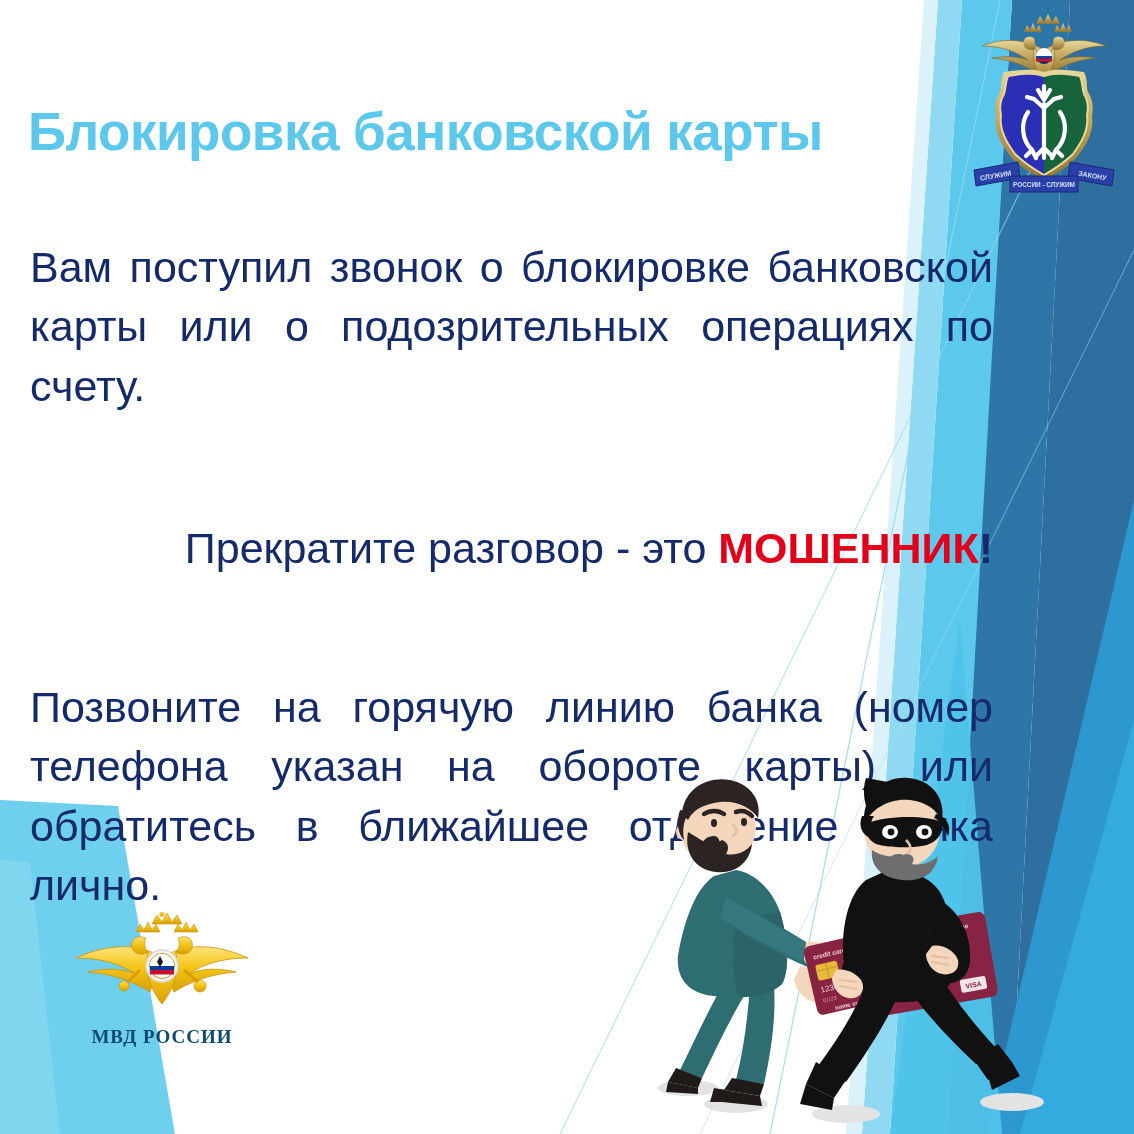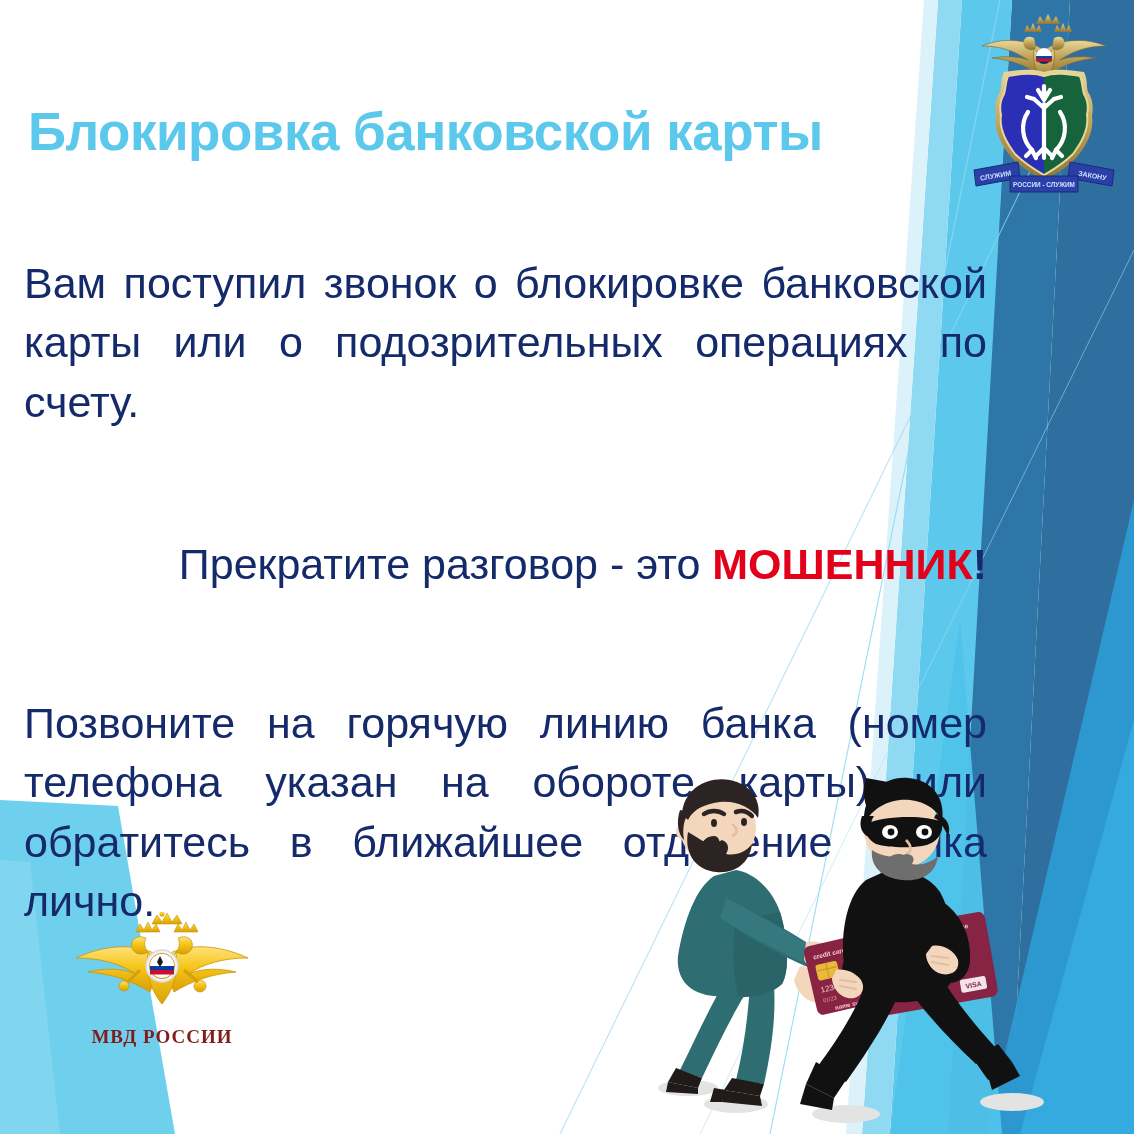--- a/index.html
+++ b/index.html
@@ -30,24 +30,23 @@
     font-weight:700;
     line-height:1.05;
     color:#5BC8EC;
     letter-spacing:-0.5px;
     white-space:nowrap;
   }
 
   
   .body-block{
     position:absolute;
-    left:24px;
+    left:30px;
     top:238px;
     width:963px;
-    margin-top:16px;
   }
   .para{
     color:#152A6B;
     font-size:43px;
     line-height:1.38;
     text-align:justify;
     text-justify:inter-word;
     font-weight:400;
     margin:0;
   }
@@ -66,21 +65,21 @@
     width:200px;
     text-align:center;
   }
   .mvd svg{display:block;margin:0 auto;}
   .mvd-label{
     margin-top:4px;
     font-family:"Liberation Serif", serif;
     font-weight:700;
     font-size:19px;
     letter-spacing:1px;
-    color:#7f1d1d;
+    color:#0c4a6e;
   }
 
   
   .umvd{
     position:absolute;
     left:960px;
     top:12px;
     width:168px;
     height:192px;
   }

